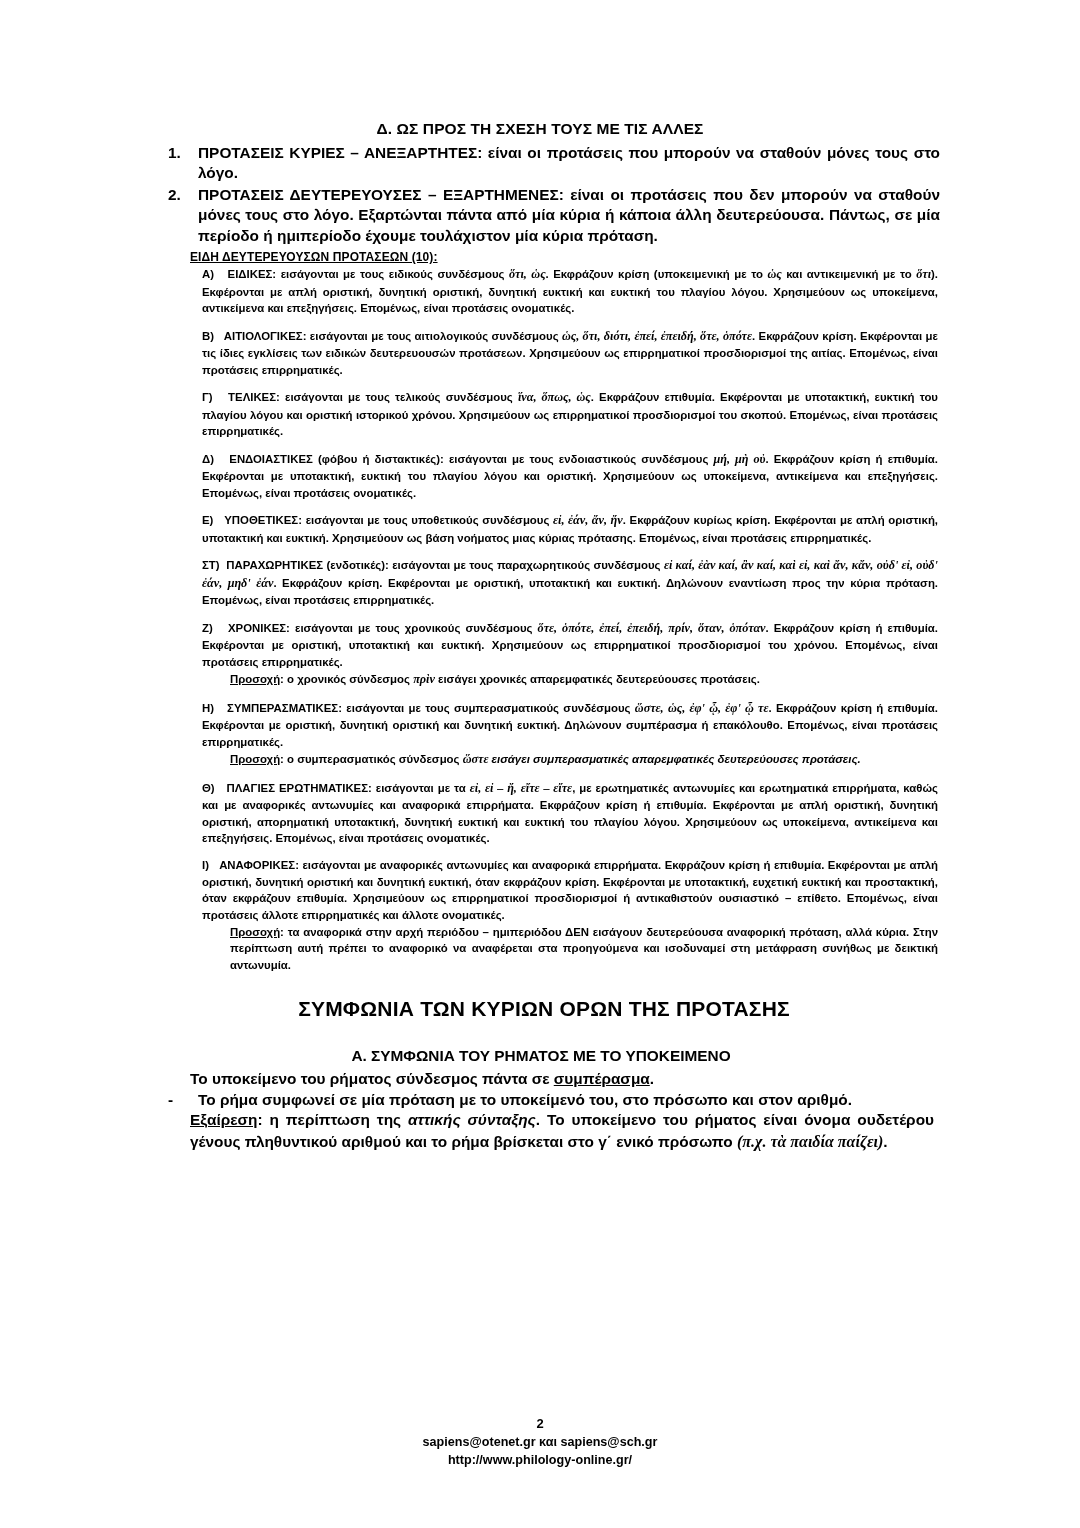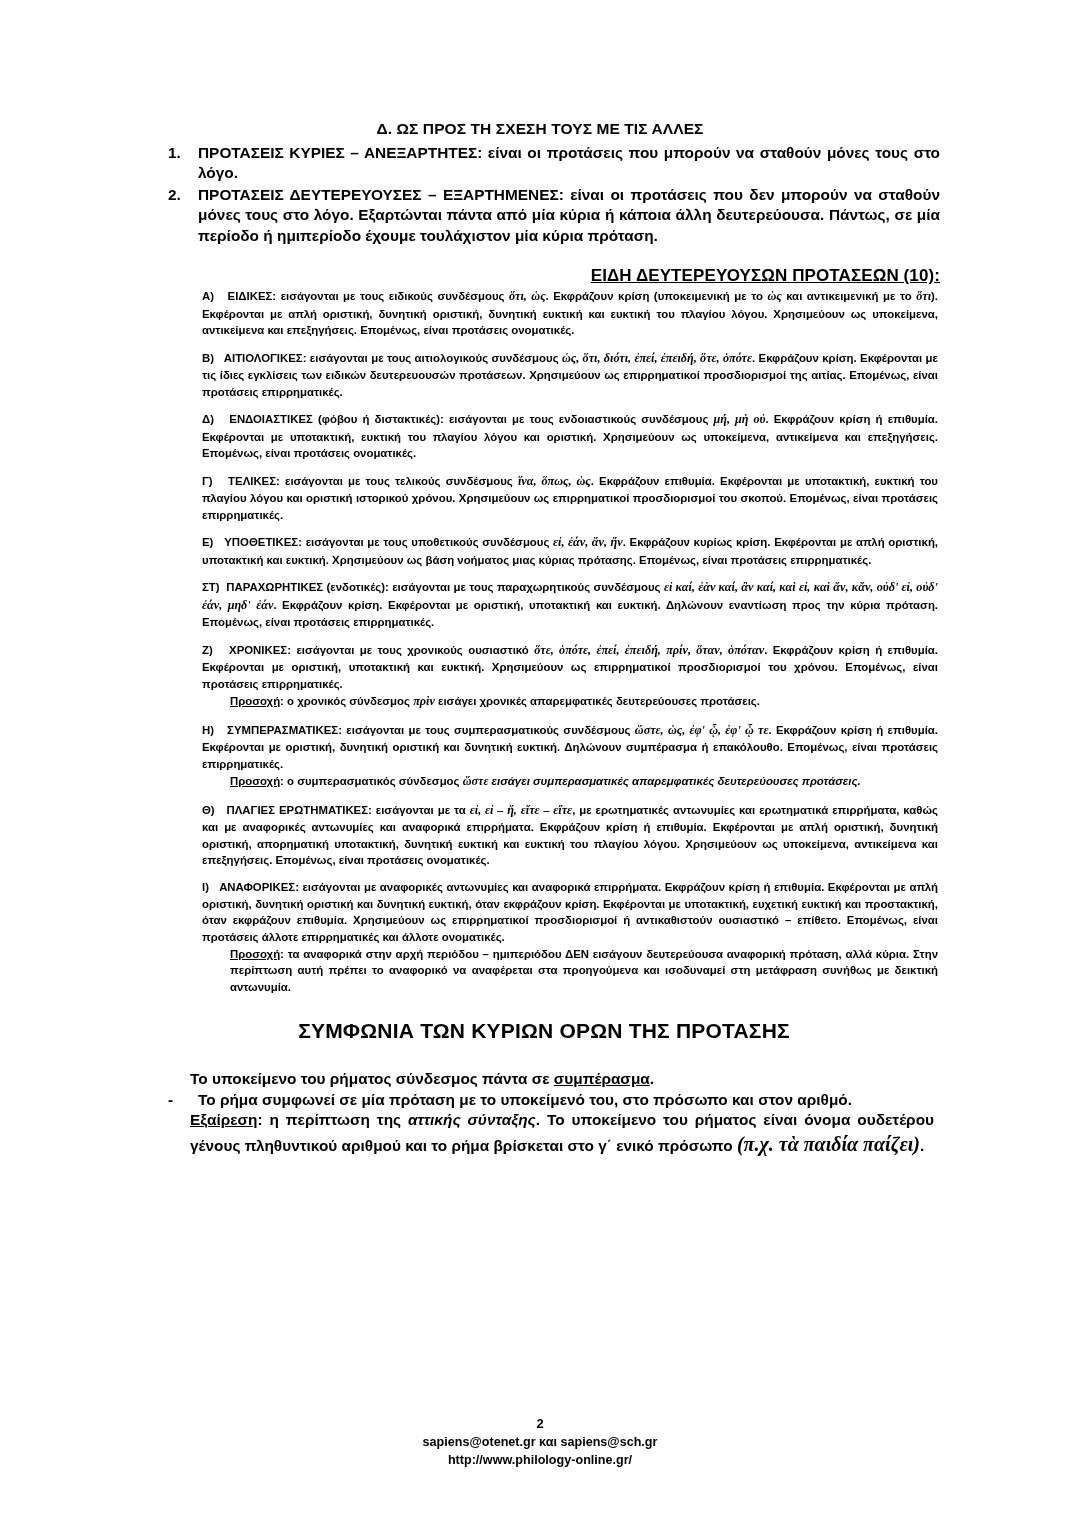--- a/index.html
+++ b/index.html
@@ -52,26 +52,25 @@
   }
   ol.main-list > li > .num {
     position: absolute;
     left: 0;
     top: 0;
     font-weight: bold;
   }
 
   
   .subhead {
-    font-size: 17px;
+    font-size: 12px;
     font-weight: bold;
     text-decoration: underline;
-    margin: 20px 0 2px 22px;
+    margin: 4px 0 2px 22px;
     letter-spacing: .1px;
-    text-align: right;
   }
   .cat {
     font-size: 11.4px;
     font-weight: bold;
     line-height: 1.44;
     text-align: justify;
     margin: 0 0 11px 34px;
     padding-right: 2px;
   }
   .cat .lbl { white-space: pre; }
@@ -129,21 +128,21 @@
   }
   .dash-item > .dash {
     position: absolute;
     left: 0;
     top: 0;
   }
   .big-gr {
     font-family: "Liberation Serif", "DejaVu Serif", serif;
     font-style: italic;
     font-weight: bold;
-    font-size: 20px;
+    font-size: 16px;
   }
 
   
   .footer {
     position: absolute;
     left: 0;
     right: 0;
     top: 1415px;
     text-align: center;
     font-size: 12.6px;
@@ -179,56 +178,57 @@
 
   <p class="cat">
     <span class="lbl">Α)   ΕΙΔΙΚΕΣ: </span><span>εισάγονται με τους ειδικούς συνδέσμους </span><span class="gr">ὅτι, ὡς</span><span>. Εκφράζουν κρίση (υποκειμενική με το </span><span class="gr">ὡς</span><span> και αντικειμενική με το </span><span class="gr">ὅτι</span><span>). Εκφέρονται με απλή οριστική, δυνητική οριστική, δυνητική ευκτική και ευκτική του πλαγίου λόγου. Χρησιμεύουν ως υποκείμενα, αντικείμενα και επεξηγήσεις. Επομένως, είναι προτάσεις ονοματικές.</span>
   </p>
 
   <p class="cat">
     <span class="lbl">Β)   ΑΙΤΙΟΛΟΓΙΚΕΣ: </span><span>εισάγονται με τους αιτιολογικούς συνδέσμους </span><span class="gr">ὡς, ὅτι, διότι, ἐπεί, ἐπειδή, ὅτε, ὁπότε</span><span>. Εκφράζουν κρίση. Εκφέρονται με τις ίδιες εγκλίσεις των ειδικών δευτερευουσών προτάσεων. Χρησιμεύουν ως επιρρηματικοί προσδιορισμοί της αιτίας. Επομένως, είναι προτάσεις επιρρηματικές.</span>
   </p>
 
   <p class="cat">
+    <span class="lbl">Γ)   ΤΕΛΙΚΕΣ: </span><span>εισάγονται με τους τελικούς συνδέσμους </span><span class="gr">ἵνα, ὅπως, ὡς</span><span>. Εκφράζουν επιθυμία. Εκφέρονται με υποτακτική, ευκτική του πλαγίου λόγου και οριστική ιστορικού χρόνου. Χρησιμεύουν ως επιρρηματικοί προσδιορισμοί του σκοπού. Επομένως, είναι προτάσεις επιρρηματικές.</span>
+  </p>
+
+  <p class="cat">
     <span class="lbl">Δ)   ΕΝΔΟΙΑΣΤΙΚΕΣ (φόβου ή διστακτικές): </span><span>εισάγονται με τους ενδοιαστικούς συνδέσμους </span><span class="gr">μή, μὴ οὐ</span><span>. Εκφράζουν κρίση ή επιθυμία. Εκφέρονται με υποτακτική, ευκτική του πλαγίου λόγου και οριστική. Χρησιμεύουν ως υποκείμενα, αντικείμενα και επεξηγήσεις. Επομένως, είναι προτάσεις ονοματικές.</span>
   </p>
 
   <p class="cat">
-    <span class="lbl">Γ)   ΤΕΛΙΚΕΣ: </span><span>εισάγονται με τους τελικούς συνδέσμους </span><span class="gr">ἵνα, ὅπως, ὡς</span><span>. Εκφράζουν επιθυμία. Εκφέρονται με υποτακτική, ευκτική του πλαγίου λόγου και οριστική ιστορικού χρόνου. Χρησιμεύουν ως επιρρηματικοί προσδιορισμοί του σκοπού. Επομένως, είναι προτάσεις επιρρηματικές.</span>
-  </p>
-
-  <p class="cat">
     <span class="lbl">Ε)   ΥΠΟΘΕΤΙΚΕΣ: </span><span>εισάγονται με τους υποθετικούς συνδέσμους </span><span class="gr">εἰ, ἐάν, ἄν, ἤν</span><span>. Εκφράζουν κυρίως κρίση. Εκφέρονται με απλή οριστική, υποτακτική και ευκτική. Χρησιμεύουν ως βάση νοήματος μιας κύριας πρότασης. Επομένως, είναι προτάσεις επιρρηματικές.</span>
   </p>
 
   <p class="cat">
     <span class="lbl">ΣΤ)  ΠΑΡΑΧΩΡΗΤΙΚΕΣ (ενδοτικές): </span><span>εισάγονται με τους παραχωρητικούς συνδέσμους </span><span class="gr">εἰ καί, ἐὰν καί, ἂν καί, καὶ εἰ, καὶ ἄν, κἄν, οὐδ' εἰ, οὐδ' ἐάν, μηδ' ἐάν</span><span>. Εκφράζουν κρίση. Εκφέρονται με οριστική, υποτακτική και ευκτική. Δηλώνουν εναντίωση προς την κύρια πρόταση. Επομένως, είναι προτάσεις επιρρηματικές.</span>
   </p>
 
   <p class="cat">
-    <span class="lbl">Ζ)   ΧΡΟΝΙΚΕΣ: </span><span>εισάγονται με τους χρονικούς ουσιαστικό </span><span class="gr">ὅτε, ὁπότε, ἐπεί, ἐπειδή, πρίν, ὅταν, ὁπόταν</span><span>. Εκφράζουν κρίση ή επιθυμία. Εκφέρονται με οριστική, υποτακτική και ευκτική. Χρησιμεύουν ως επιρρηματικοί προσδιορισμοί του χρόνου. Επομένως, είναι προτάσεις επιρρηματικές.</span>
+    <span class="lbl">Ζ)   ΧΡΟΝΙΚΕΣ: </span><span>εισάγονται με τους χρονικούς συνδέσμους </span><span class="gr">ὅτε, ὁπότε, ἐπεί, ἐπειδή, πρίν, ὅταν, ὁπόταν</span><span>. Εκφράζουν κρίση ή επιθυμία. Εκφέρονται με οριστική, υποτακτική και ευκτική. Χρησιμεύουν ως επιρρηματικοί προσδιορισμοί του χρόνου. Επομένως, είναι προτάσεις επιρρηματικές.</span>
     <span class="note"><span class="u">Προσοχή</span><span>: ο χρονικός σύνδεσμος </span><span class="gr">πρὶν</span><span> εισάγει χρονικές απαρεμφατικές δευτερεύουσες προτάσεις.</span></span>
   </p>
 
   <p class="cat">
     <span class="lbl">Η)   ΣΥΜΠΕΡΑΣΜΑΤΙΚΕΣ: </span><span>εισάγονται με τους συμπερασματικούς συνδέσμους </span><span class="gr">ὥστε, ὡς, ἐφ' ᾧ, ἐφ' ᾧ τε</span><span>. Εκφράζουν κρίση ή επιθυμία. Εκφέρονται με οριστική, δυνητική οριστική και δυνητική ευκτική. Δηλώνουν συμπέρασμα ή επακόλουθο. Επομένως, είναι προτάσεις επιρρηματικές.</span>
     <span class="note"><span class="u">Προσοχή</span><span>: ο συμπερασματικός σύνδεσμος </span><span class="gr">ὥστε</span><span class="it"> εισάγει συμπερασματικές απαρεμφατικές δευτερεύουσες προτάσεις.</span></span>
   </p>
 
   <p class="cat">
     <span class="lbl">Θ)   ΠΛΑΓΙΕΣ ΕΡΩΤΗΜΑΤΙΚΕΣ: </span><span>εισάγονται με τα </span><span class="gr">εἰ, εἰ – ἤ, εἴτε – εἴτε</span><span>, με ερωτηματικές αντωνυμίες και ερωτηματικά επιρρήματα, καθώς και με αναφορικές αντωνυμίες και αναφορικά επιρρήματα. Εκφράζουν κρίση ή επιθυμία. Εκφέρονται με απλή οριστική, δυνητική οριστική, απορηματική υποτακτική, δυνητική ευκτική και ευκτική του πλαγίου λόγου. Χρησιμεύουν ως υποκείμενα, αντικείμενα και επεξηγήσεις. Επομένως, είναι προτάσεις ονοματικές.</span>
   </p>
 
   <p class="cat">
     <span class="lbl">Ι)   ΑΝΑΦΟΡΙΚΕΣ: </span><span>εισάγονται με αναφορικές αντωνυμίες και αναφορικά επιρρήματα. Εκφράζουν κρίση ή επιθυμία. Εκφέρονται με απλή οριστική, δυνητική οριστική και δυνητική ευκτική, όταν εκφράζουν κρίση. Εκφέρονται με υποτακτική, ευχετική ευκτική και προστακτική, όταν εκφράζουν επιθυμία. Χρησιμεύουν ως επιρρηματικοί προσδιορισμοί ή αντικαθιστούν ουσιαστικό – επίθετο. Επομένως, είναι προτάσεις άλλοτε επιρρηματικές και άλλοτε ονοματικές.</span>
     <span class="note"><span class="u">Προσοχή</span><span>: τα αναφορικά στην αρχή περιόδου – ημιπεριόδου ΔΕΝ εισάγουν δευτερεύουσα αναφορική πρόταση, αλλά κύρια. Στην περίπτωση αυτή πρέπει το αναφορικό να αναφέρεται στα προηγούμενα και ισοδυναμεί στη μετάφραση συνήθως με δεικτική αντωνυμία.</span></span>
   </p>
 
   <div class="section-title">ΣΥΜΦΩΝΙΑ ΤΩΝ ΚΥΡΙΩΝ ΟΡΩΝ ΤΗΣ ΠΡΟΤΑΣΗΣ</div>
 
+  <div class="sub-section-title">Α. ΣΥΜΦΩΝΙΑ ΤΟΥ ΡΗΜΑΤΟΣ ΜΕ ΤΟ ΥΠΟΚΕΙΜΕΝΟ</div>
 
   <p class="big-p">
     <span>Το υποκείμενο του ρήματος σύνδεσμος πάντα σε </span><span class="u">συμπέρασμα</span><span>.</span>
   </p>
 
   <p class="dash-item">
     <span class="dash">-</span>
     <span>Το ρήμα συμφωνεί σε μία πρόταση με το υποκείμενό του, στο πρόσωπο και στον αριθμό.</span>
   </p>
 

